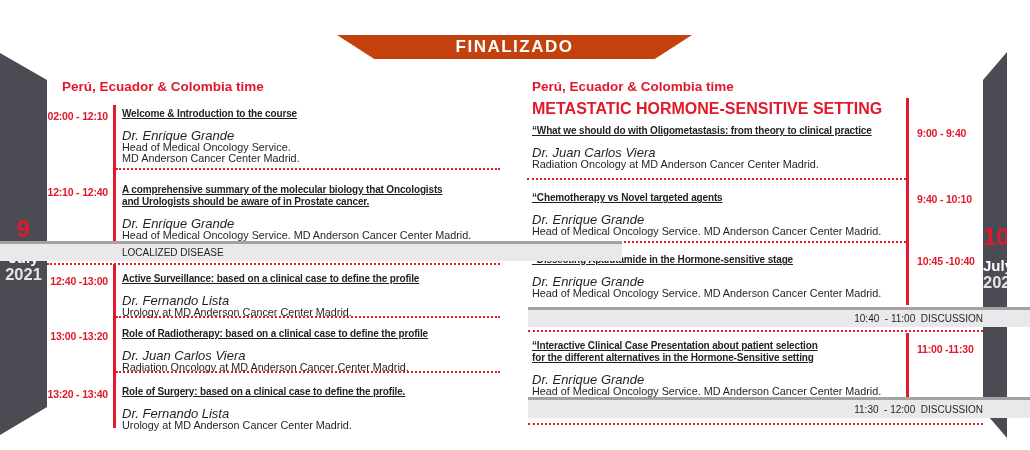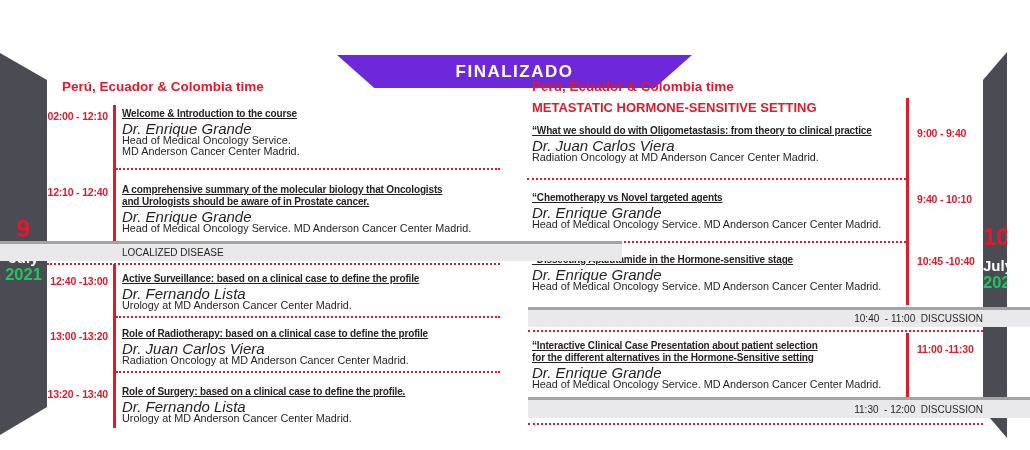--- a/index.html
+++ b/index.html
@@ -1,44 +1,44 @@
 <!DOCTYPE html>
 <html><head>
 <meta charset="utf-8">
 <style>
   html,body{margin:0;padding:0;background:#ffffff;}
   #stage{position:relative;width:1030px;height:450px;background:#ffffff;overflow:hidden;
          font-family:"Liberation Sans","DejaVu Sans",sans-serif;color:#231f20;}
   .abs{position:absolute;}
 
   
-  .banner{left:337px;top:35px;width:355px;height:33px;background:#6d28d9;
+  .banner{left:337px;top:35px;width:355px;height:24px;background:#c2410c;
           clip-path:polygon(0 0,100% 0,89.5% 100%,10.5% 100%);
-          display:flex;align-items:center;justify-content:center;margin-top:20px;}
+          display:flex;align-items:center;justify-content:center;}
   .banner-label{color:#ffffff;font-weight:bold;font-size:17px;letter-spacing:1.5px;}
 
   
   .panel{background:#4b4b54;}
   .panel-left{left:0;top:53px;width:47px;height:382px;
               clip-path:polygon(0 0,100% 27px,100% 354px,0 100%);}
   .panel-right{left:983px;top:52px;width:24px;height:386px;
                clip-path:polygon(100% 0,0 28px,0 358px,100% 100%);}
   .day-block{position:absolute;width:100%;text-align:center;line-height:1.05;}
   .day-num{color:#e2182c;font-weight:bold;font-size:24px;}
   .day-month{color:#ffffff;font-weight:bold;font-size:15px;margin-top:9px;}
-  .day-year{color:#22c55e;font-weight:bold;font-size:16.5px;}
+  .day-year{color:#e5e5e5;font-weight:bold;font-size:16.5px;}
 
   
   .tz{color:#e2182c;font-weight:bold;font-size:13.5px;white-space:nowrap;}
-  .section-heading{color:#e2182c;font-weight:bold;font-size:13px;white-space:nowrap;}
+  .section-heading{color:#e2182c;font-weight:bold;font-size:16px;white-space:nowrap;}
 
   
   .session{line-height:11.5px;}
   .s-title{font-weight:bold;font-size:10px;letter-spacing:-0.15px;line-height:12px;white-space:nowrap;text-decoration:underline;}
-  .s-speaker{font-style:italic;font-size:15px;margin-top:3px;line-height:11.5px;white-space:nowrap;}
+  .s-speaker{font-style:italic;font-size:13px;margin-top:10px;line-height:11.5px;white-space:nowrap;}
   .s-aff{font-size:10.8px;line-height:11.5px;white-space:nowrap;}
   .time{color:#e2182c;font-weight:bold;font-size:10.5px;letter-spacing:-0.2px;white-space:nowrap;}
   .time-left{width:70px;text-align:right;}
 
   
   .vline{width:3px;background:#e2182c;}
   .dotted{border-top:2px dotted #e2182c;height:0;}
 
   
   .band{background:#e9e9eb;border-top:3px solid #a3a3a3;font-size:10px;color:#231f20;

